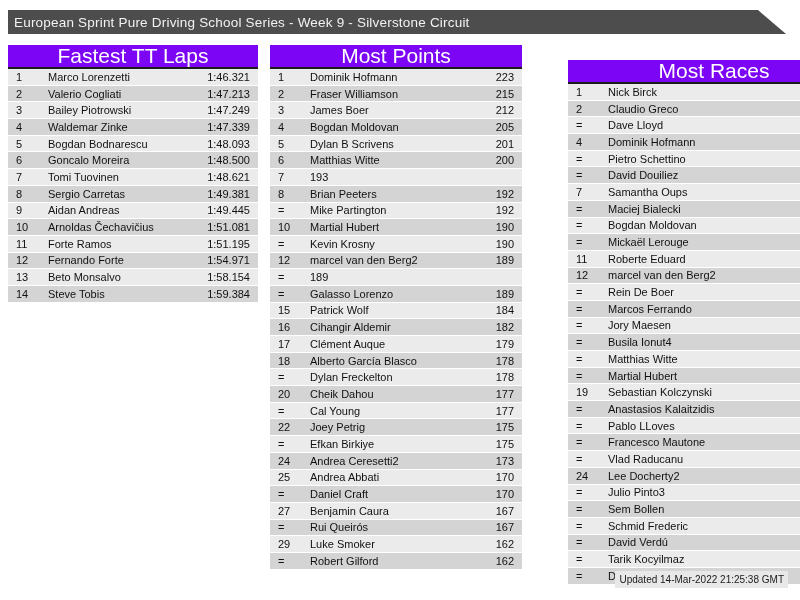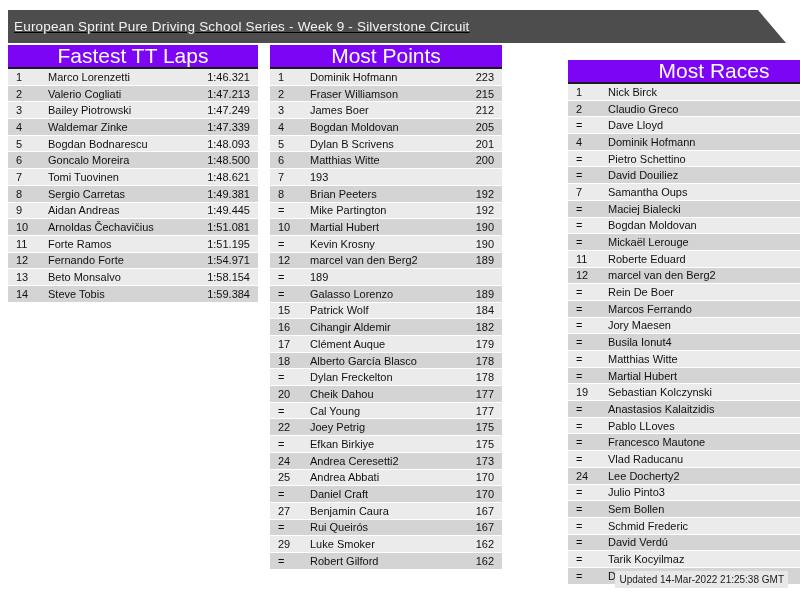--- a/index.html
+++ b/index.html
@@ -10,40 +10,39 @@
     background: #ffffff;
     font-family: "Liberation Sans", sans-serif;
     overflow: hidden;
     position: relative;
   }
   .banner {
     position: absolute;
     left: 8px;
     top: 10px;
     width: 778px;
-    height: 33px;
+    height: 24px;
     background: #4d4d4d;
     clip-path: polygon(0 0, calc(100% - 28px) 0, 100% 100%, 0 100%);
     display: flex;
     align-items: center;
-    text-decoration: underline;
   }
   .banner .title {
     color: #f2f2f2;
     font-size: 13.5px;
     padding-left: 6px;
     letter-spacing: 0.2px;
     white-space: nowrap;
   }
   .board {
     position: absolute;
     top: 45px;
   }
   .board.b0 { left: 8px;   width: 250px; }
-  .board.b1 { left: 270px; width: 232px; }
+  .board.b1 { left: 270px; width: 252px; }
   .board.b2 { left: 568px; width: 292px; margin-top: 15px; }
   .board-header {
     height: 22px;
     background: #7d05f5;
     border-bottom: 2px solid #1b1b1b;
     color: #ffffff;
     font-size: 21px;
     text-align: center;
     line-height: 22px;
     white-space: nowrap;

